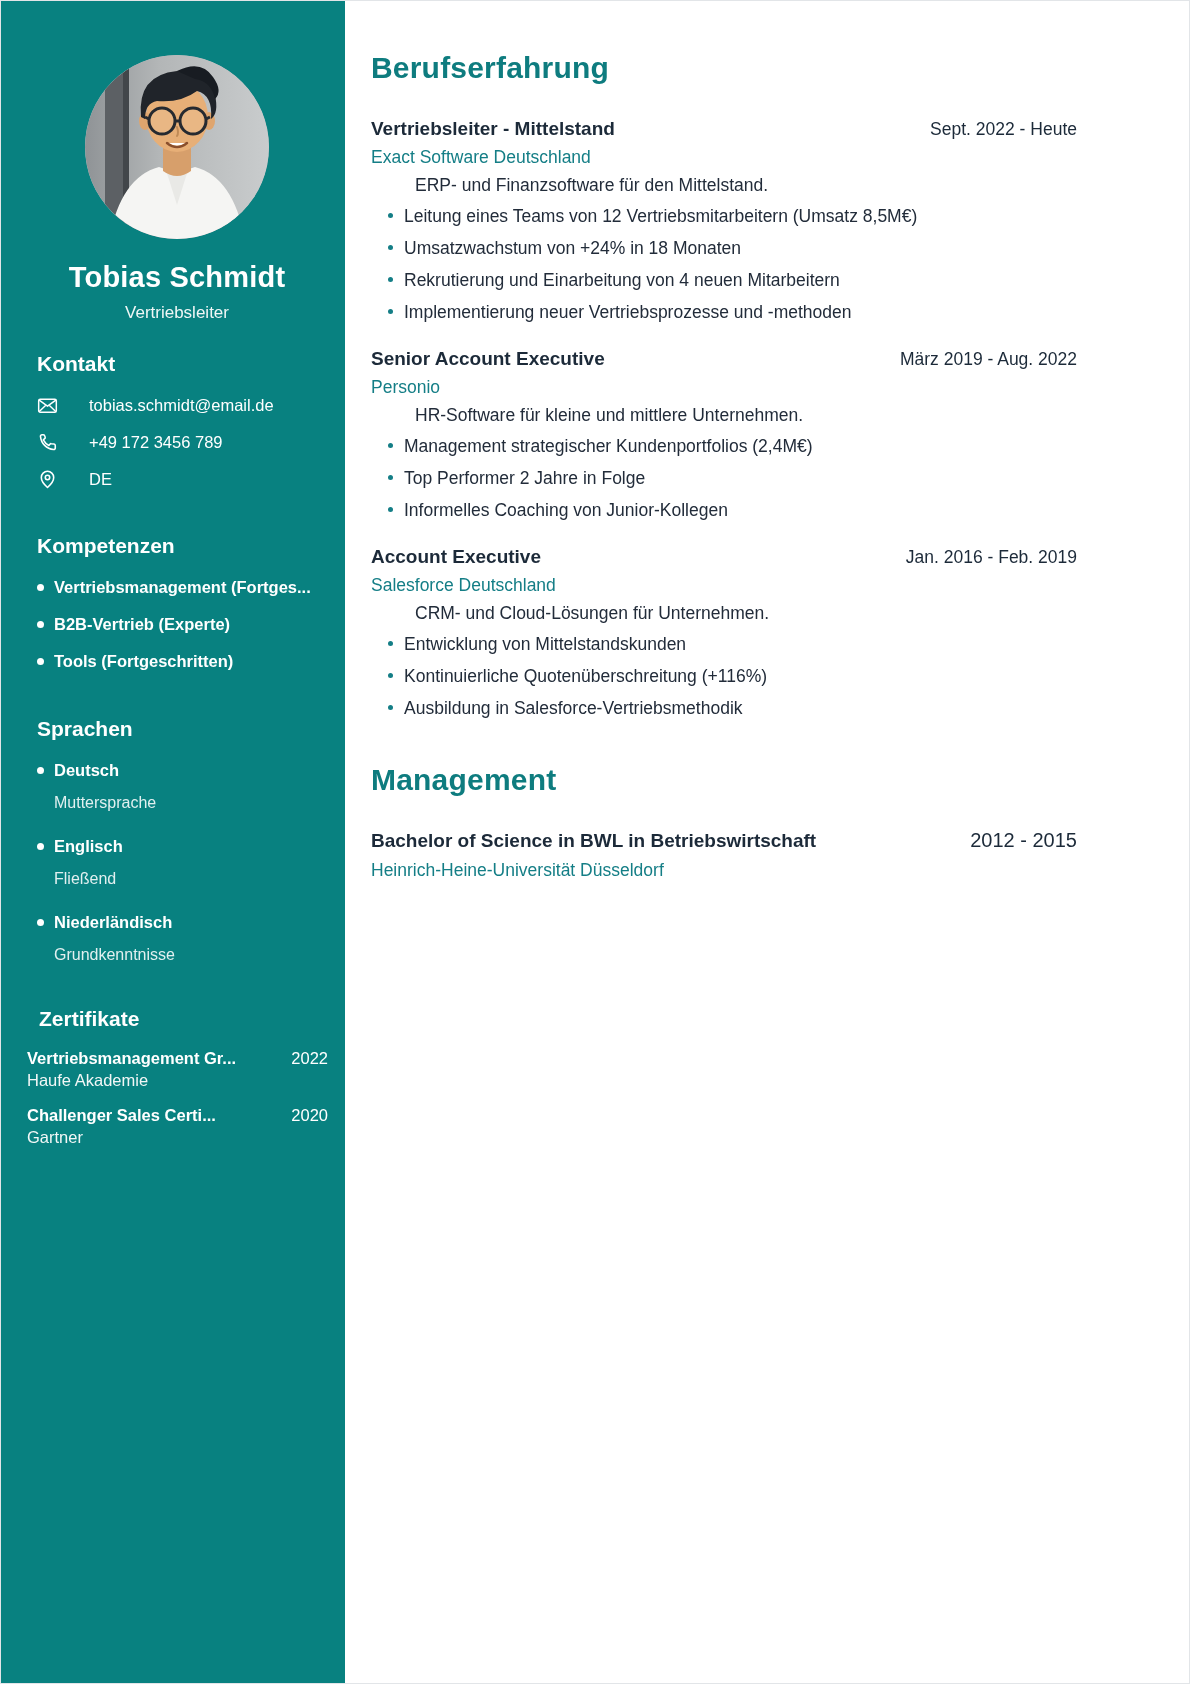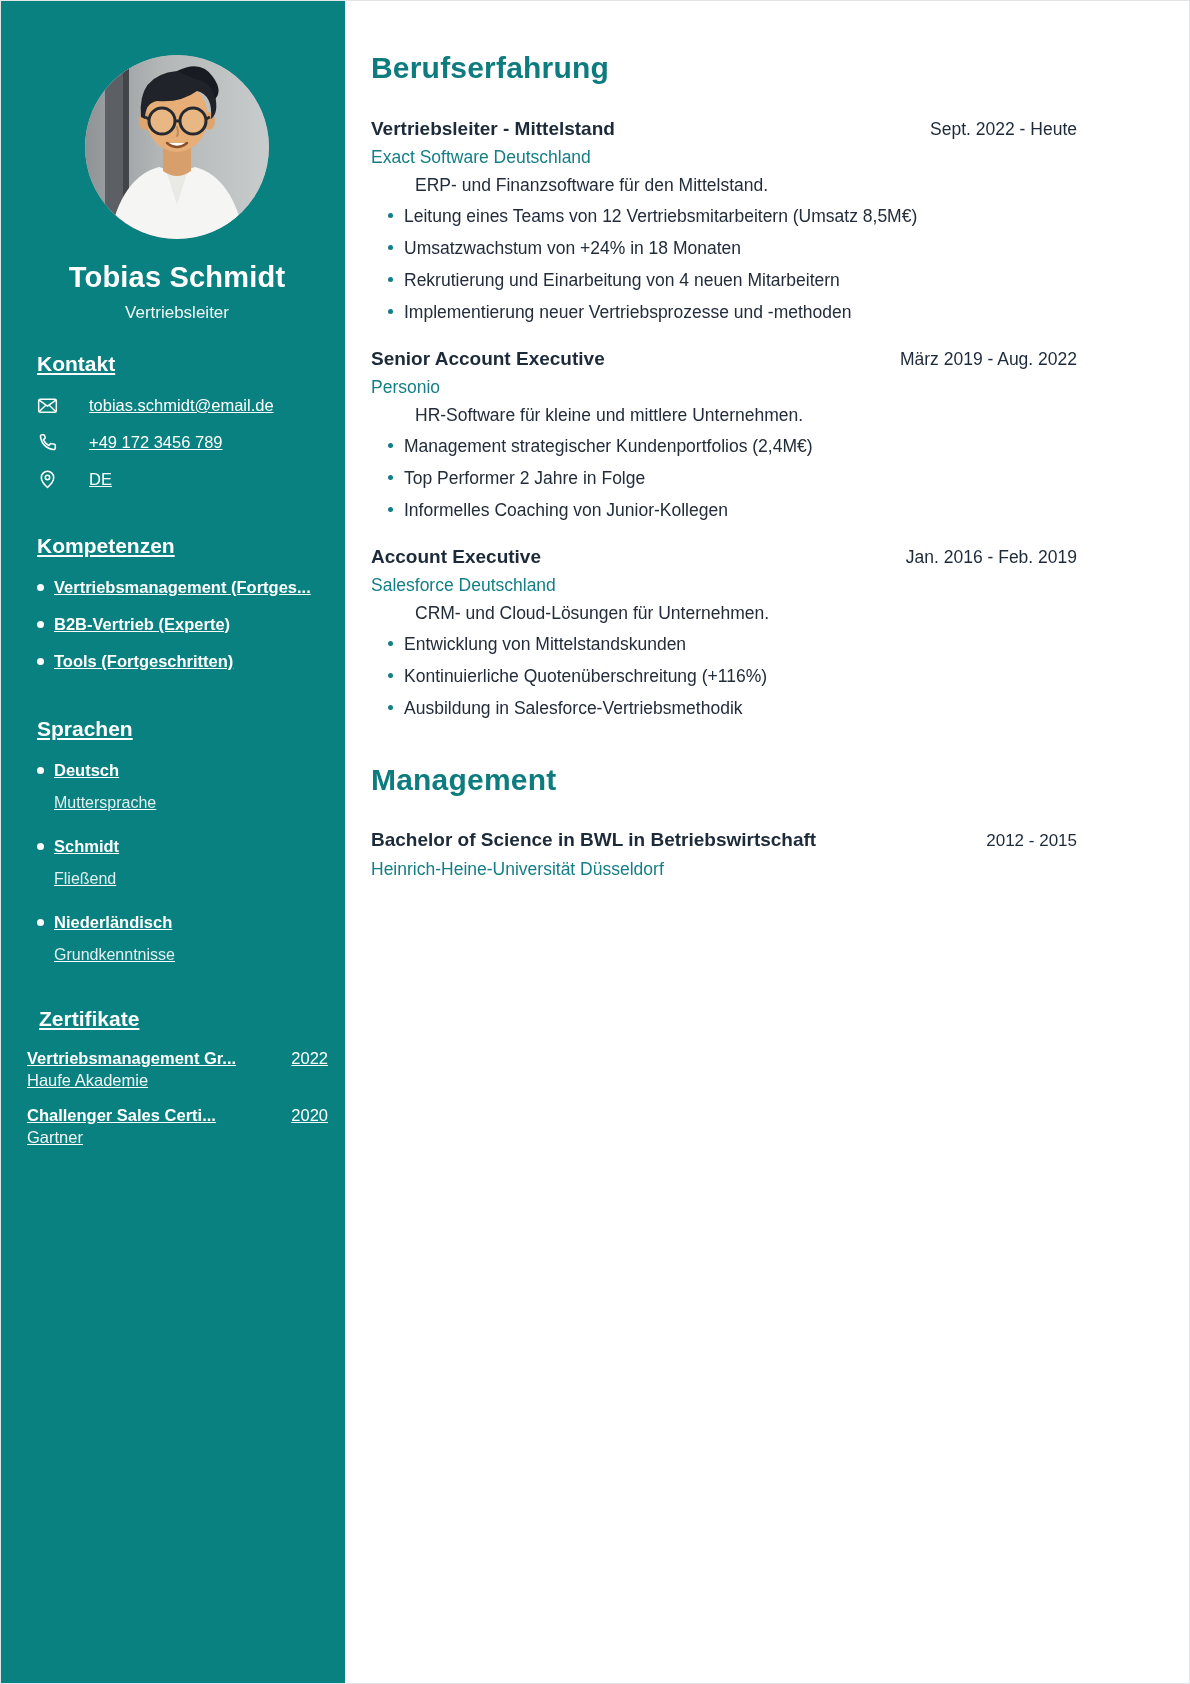--- a/index.html
+++ b/index.html
@@ -41,21 +41,21 @@
     letter-spacing: 0.2px;
   }
   .person-title {
     margin-top: 9px;
     text-align: center;
     font-size: 17px;
     font-weight: 400;
     color: #f0f7f6;
   }
 
-  .side-section { padding: 0 28px; text-decoration: underline; }
+  .side-section { padding: 0 28px; }
   .side-heading {
     font-size: 21px;
     font-weight: 700;
     margin: 0;
   }
   .sec-kontakt { margin-top: 29px; }
   .contact-list { margin-top: 19px; }
   .contact-row {
     display: flex;
     align-items: center;
@@ -163,21 +163,21 @@
     left: -16px; top: 7px;
     width: 5px; height: 5px;
     border-radius: 50%;
     background: #147e86;
   }
 
   .sec-ausbildung { margin-top: 44px; }
   .edu-item { margin-top: 32px; }
   .edu-head { display: flex; justify-content: space-between; align-items: baseline; }
   .edu-degree { font-size: 19px; font-weight: 700; color: #1c2a39; }
-  .edu-dates { font-size: 17px; font-weight: 400; color: #1c2a39; white-space: nowrap; }
+  .edu-dates { font-size: 20px; font-weight: 400; color: #1c2a39; white-space: nowrap; }
   .edu-school { margin-top: 8px; font-size: 17.5px; font-weight: 500; color: #147e86; }
 </style>
 </head>
 <body>
 
 <div class="page">
 
   <aside class="sidebar">
 
     <div class="photo-wrap">
@@ -268,21 +268,21 @@
     </section>
 
     <section class="side-section sec-sprachen">
       <h2 class="side-heading">Sprachen</h2>
       <div class="lang-list">
         <div class="lang-item">
           <div class="lang-name">Deutsch</div>
           <div class="lang-level">Muttersprache</div>
         </div>
         <div class="lang-item">
-          <div class="lang-name">Schmidt</div>
+          <div class="lang-name">Englisch</div>
           <div class="lang-level">Fließend</div>
         </div>
         <div class="lang-item">
           <div class="lang-name">Niederländisch</div>
           <div class="lang-level">Grundkenntnisse</div>
         </div>
       </div>
     </section>
 
     <section class="side-section sec-zertifikate">

